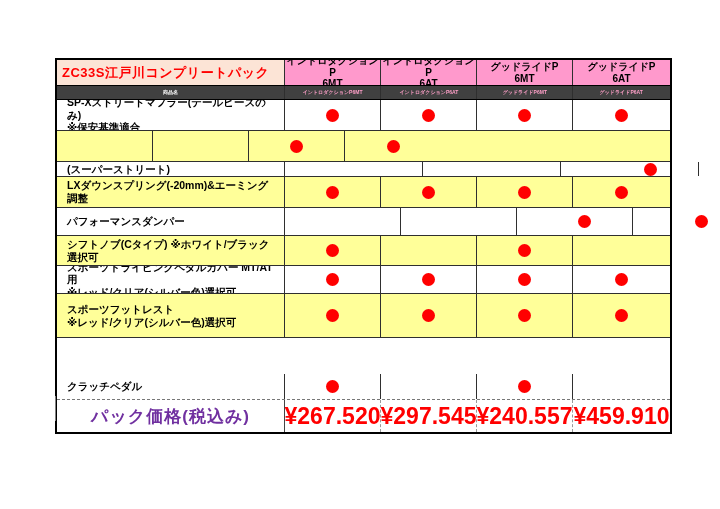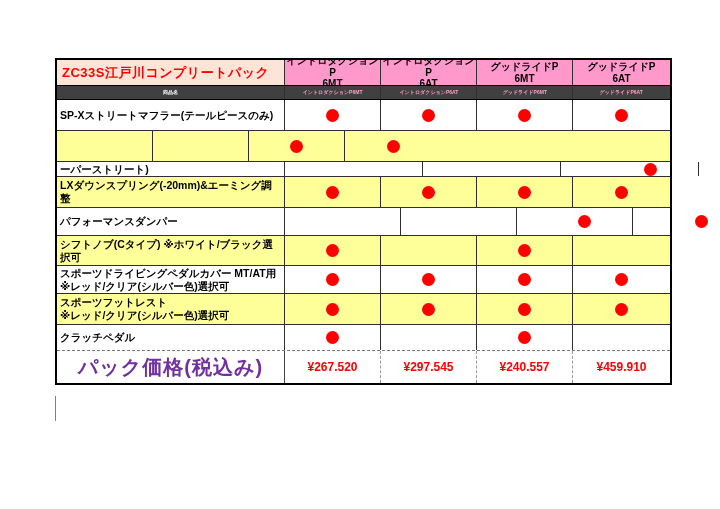--- a/index.html
+++ b/index.html
@@ -36,36 +36,36 @@
   
   .sub-row{height:14px;border-bottom:1px solid #000;}
   .sub-cell{display:flex;align-items:center;justify-content:center;background:var(--subheader-bg);}
   .tiny{font-size:7px;font-weight:bold;transform:scale(0.72);transform-origin:center;white-space:nowrap;}
   .sub-name-txt{color:var(--subheader-name-text);}
   .sub-col-txt{color:var(--subheader-text);}
 
   
   .item-name-cell{
     display:flex;flex-direction:column;justify-content:center;
-    padding:1px 3px;font-weight:bold;font-size:10.5px;line-height:1.2;color:#000;
+    padding:1px 10px;font-weight:bold;font-size:10.5px;line-height:1.2;color:#000;
   }
   .zebra{background:var(--zebra-bg);}
   .dot-cell{display:flex;align-items:center;justify-content:center;}
   .dot{width:13px;height:13px;border-radius:50%;background:var(--dot-color);}
 
   
   .price-row{height:32px;}
   .price-label-cell{
     display:flex;align-items:center;justify-content:center;
-    color:var(--price-label-text);font-size:20px;font-weight:bold;letter-spacing:1px;
+    color:var(--price-label-text);font-size:17px;font-weight:bold;letter-spacing:1px;
     border-right:1px solid #444;
   }
   .price-val-cell{
     display:flex;align-items:center;justify-content:center;
-    color:var(--price-value-text);font-size:12px;font-weight:bold;
+    color:var(--price-value-text);font-size:23px;font-weight:bold;
     border-right:1px dashed #999;
   }
   .price-val-cell:last-child{border-right:none;}
 
   .tail-line{position:absolute;left:55px;top:396px;width:1px;height:25px;background:#808080;}
 </style>
 </head>
 <body>
 
 <div class="tbl">
@@ -106,20 +106,21 @@
       </div>
       <div class="cell val-col last sub-cell">
         <span class="tiny sub-col-txt">グッドライドP6AT</span>
       </div>
     </div>
 
   <div id="data-rows">
       <div class="row" style="height: 31px;">
         <div class="cell name-col item-name-cell">
           <span>SP-Xストリートマフラー(テールピースのみ)</span>
+          <span>※保安基準適合</span>
         </div>
         <div class="cell val-col dot-cell">
           <div class="dot"></div>
         </div>
         <div class="cell val-col dot-cell">
           <div class="dot"></div>
         </div>
         <div class="cell val-col dot-cell">
           <div class="dot"></div>
         </div>
@@ -205,39 +206,39 @@
         <div class="cell val-col dot-cell">
           <div class="dot"></div>
         </div>
         <div class="cell val-col dot-cell">
           <div class="dot"></div>
         </div>
         <div class="cell val-col last dot-cell">
           <div class="dot"></div>
         </div>
       </div>
-      <div class="row zebra" style="height: 31px;">
+      <div class="row zebra" style="height: 44px;">
         <div class="cell name-col item-name-cell">
           <span>スポーツフットレスト</span>
           <span>※レッド/クリア(シルバー色)選択可</span>
         </div>
         <div class="cell val-col dot-cell">
           <div class="dot"></div>
         </div>
         <div class="cell val-col dot-cell">
           <div class="dot"></div>
         </div>
         <div class="cell val-col dot-cell">
           <div class="dot"></div>
         </div>
         <div class="cell val-col last dot-cell">
           <div class="dot"></div>
         </div>
       </div>
-      <div class="row" style="height: 26px; border-bottom: 1px dashed rgb(119, 119, 119);">
+      <div class="row" style="height: 26px; border-bottom: 1px dashed rgb(119, 119, 119); margin-top: 36px;">
         <div class="cell name-col item-name-cell">
           <span>クラッチペダル</span>
         </div>
         <div class="cell val-col dot-cell">
           <div class="dot"></div>
         </div>
         <div class="cell val-col dot-cell"></div>
         <div class="cell val-col dot-cell">
           <div class="dot"></div>
         </div>

